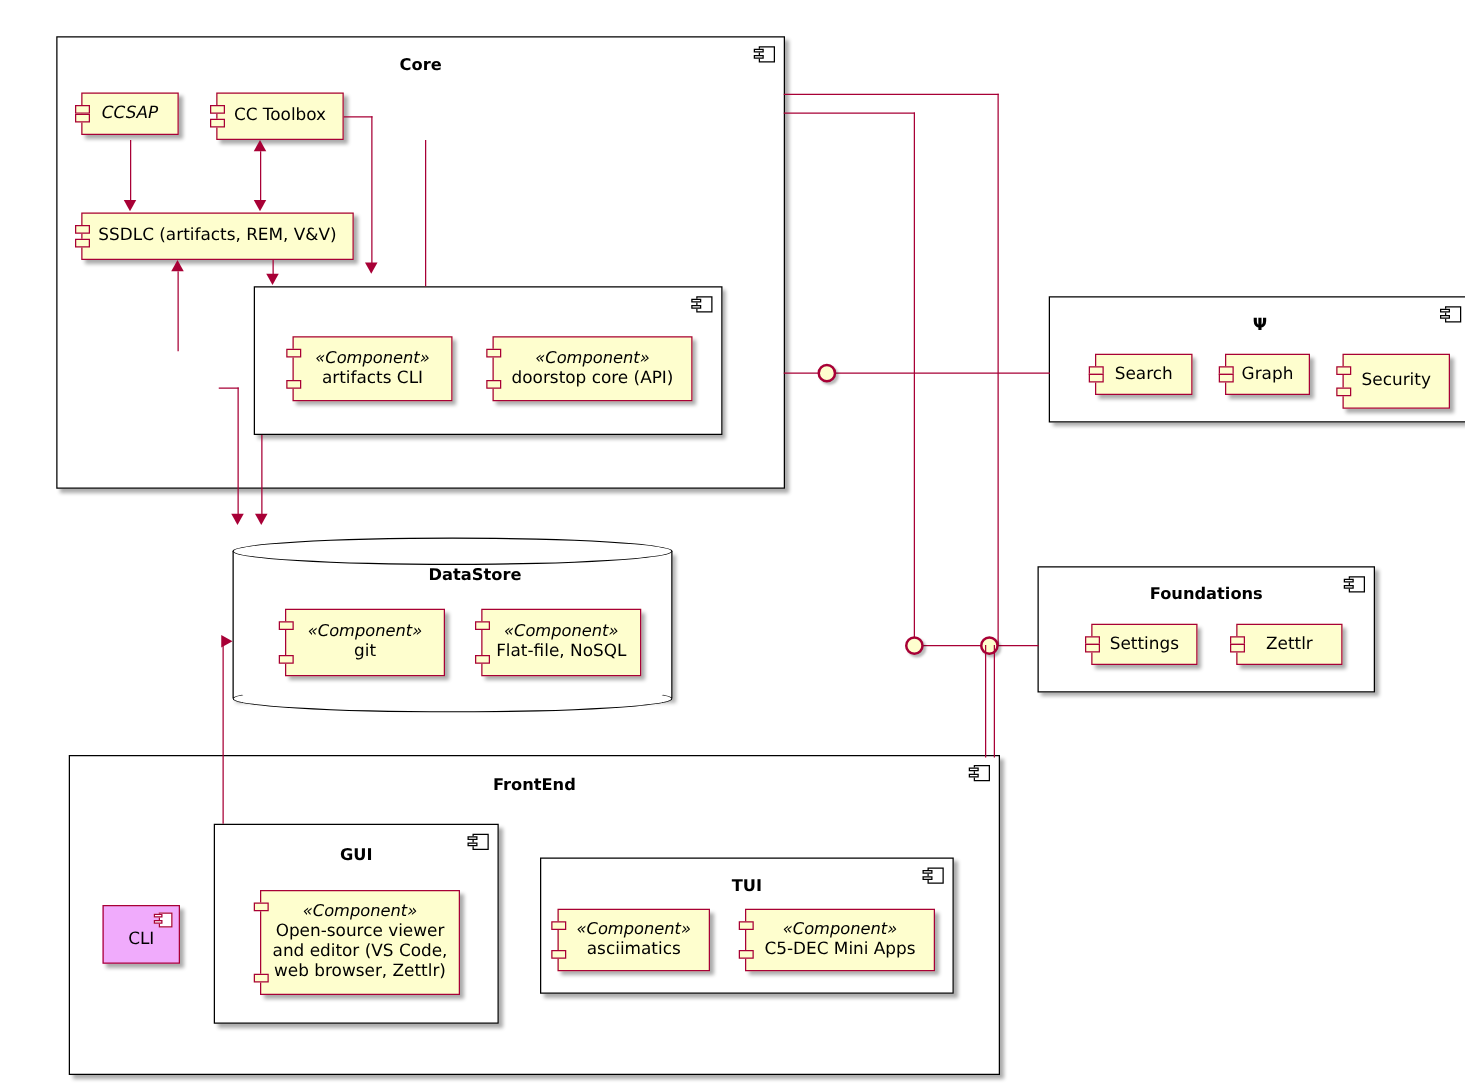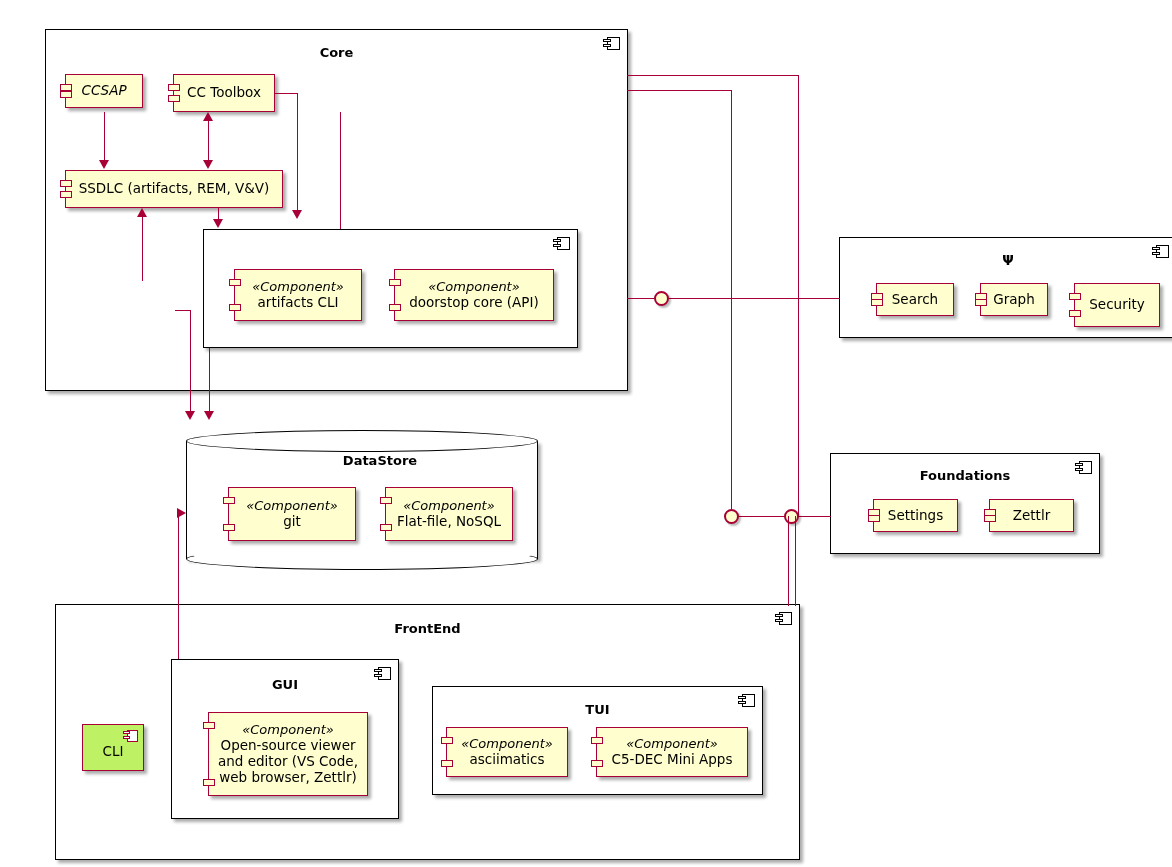--- a/index.html
+++ b/index.html
@@ -40,21 +40,21 @@
        display:flex;flex-direction:column;align-items:center;justify-content:center;
        color:#000;font-size:13.5px;line-height:1.18;text-align:center;}
   .cmp .tab{position:absolute;left:-6px;width:12px;height:7px;background:#FEFECE;
        border:1.5px solid #A80036;box-sizing:border-box;}
   .cmp .tab.a{top:9px;}
   .cmp .tab.b{bottom:9px;}
   .stereo{font-style:italic;font-size:13px;display:block;}
   .cmp .lines{padding:0 9px;}
 
   
-  .cmp.plain{background:#bef264;justify-content:center;}
+  .cmp.plain{background:#f0abfc;justify-content:center;}
   .cmp.plain .mini{position:absolute;right:5px;top:5px;width:15px;height:12px;}
   .cmp.plain .mini .body{position:absolute;left:4px;top:0;right:0;bottom:0;
        border:1.6px solid #A80036;background:#fff;box-sizing:border-box;}
   .cmp.plain .mini .t1,.cmp.plain .mini .t2{position:absolute;left:0;width:7px;height:3px;
        border:1.4px solid #A80036;background:#fff;box-sizing:border-box;}
   .cmp.plain .mini .t1{top:1px;}
   .cmp.plain .mini .t2{top:6px;}
 
   
   .ln{position:absolute;background:#A80036;}

